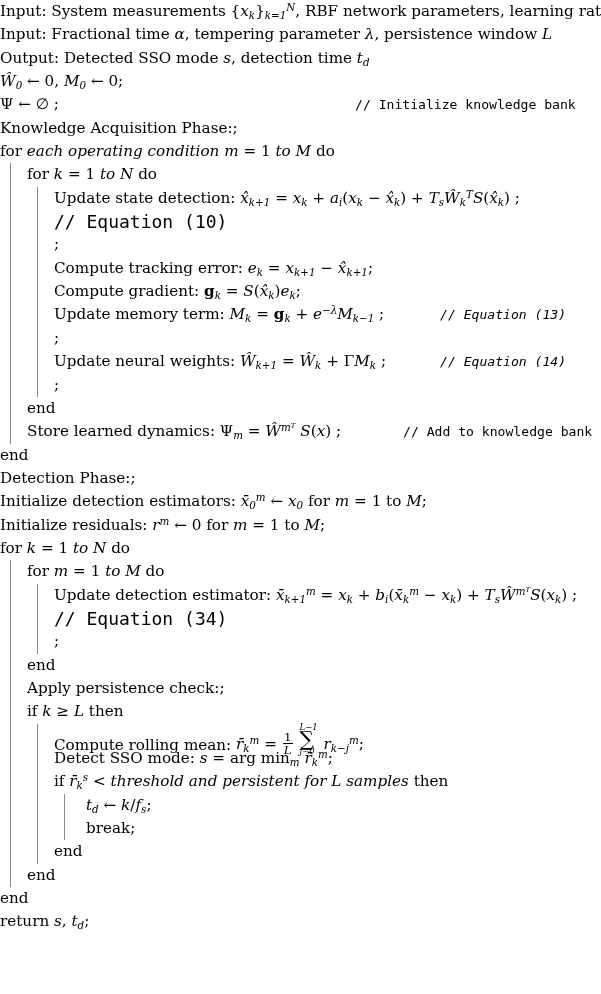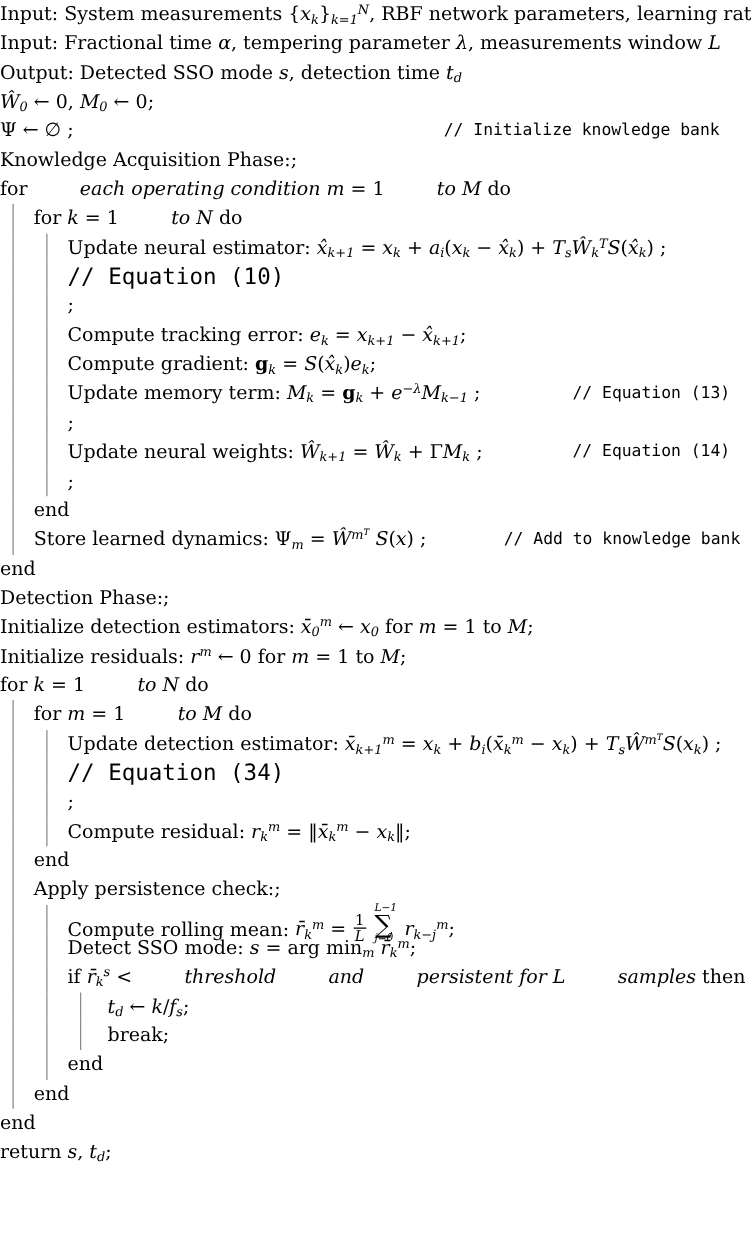--- a/index.html
+++ b/index.html
@@ -49,21 +49,20 @@
   .r2 { left: 37px; }
   .r3 { left: 64px; }
 
   .txt { display: inline; }
 
   b, .kw {
     font-weight: normal;
   }
   i, .it {
     font-style: italic;
-    margin-left: 37px;
   }
 
   
   .m {
     font-family: "DejaVu Serif", "Liberation Serif", serif;
     font-style: italic;
   }
   .mup {
     font-style: normal;
   }
@@ -85,21 +84,21 @@
     font-family: "DejaVu Sans Mono", "Liberation Mono", monospace;
     font-size: 13.1px;
     font-style: normal;
     font-weight: normal;
     letter-spacing: 0px;
     white-space: pre;
     top: 0;
     line-height: 23.35px;
   }
   .cmt-a { left: 355px; }
-  .cmt-b { left: 458px; }
+  .cmt-b { left: 440px; font-style: italic; }
   .cmt-c { left: 403px; }
   .cmt-inline {
     position: static;
     display: inline;
     font-family: "DejaVu Sans Mono", "Liberation Mono", monospace;
     font-size: 18px;
     font-style: normal;
     font-weight: normal;
     white-space: pre;
   }
@@ -141,21 +140,21 @@
     <b>Input:</b>
     <span class="txt">System measurements</span>
     <span class="m mup">{<span class="m">x</span><sub>k</sub>}<sub>k=1</sub><sup>N</sup></span><span>, RBF network parameters, learning rate</span>
     
   </div>
 
   <div class="line lvl0">
     <b>Input:</b>
     <span class="txt">Fractional time</span>
     <span class="m">α</span><span>, tempering parameter</span>
-    <span class="m">λ</span><span>, measurements window</span>
+    <span class="m">λ</span><span>, persistence window</span>
     <span class="m">L</span>
   </div>
 
   <div class="line lvl0">
     <b>Output:</b>
     <span class="txt">Detected SSO mode</span>
     <span class="m">s</span><span>, detection time</span>
     <span class="m">t<sub>d</sub></span>
   </div>
 
@@ -183,21 +182,21 @@
   <div class="line lvl1">
     <span class="rule r1"></span>
     <b>for</b>
     <span class="m">k <span class="mup">= 1</span> <b><i>to</i></b> N</span>
     <b>do</b>
   </div>
 
   <div class="line lvl2">
     <span class="rule r1"></span>
     <span class="rule r2"></span>
-    <span class="txt">Update neural estimator:</span>
+    <span class="txt">Update state detection:</span>
     <span class="m">x̂<sub>k+1</sub> <span class="mup">=</span> x<sub>k</sub> <span class="mup">+</span> a<sub>i</sub><span class="mup">(</span>x<sub>k</sub> <span class="mup">−</span> x̂<sub>k</sub><span class="mup">)</span> <span class="mup">+</span> T<sub>s</sub>Ŵ<sub>k</sub><sup>T</sup>S<span class="mup">(</span>x̂<sub>k</sub><span class="mup">)</span> <span class="mup">;</span></span>
   </div>
 
   <div class="line lvl2">
     <span class="rule r1"></span>
     <span class="rule r2"></span>
     <span class="cmt-inline">// Equation (10)</span>
   </div>
 
   <div class="line lvl2">
@@ -303,37 +302,37 @@
     <span class="rule r2"></span>
     <span class="cmt-inline">// Equation (34)</span>
   </div>
 
   <div class="line lvl2">
     <span class="rule r1"></span>
     <span class="rule r2"></span>
     <span>;</span>
   </div>
 
-  <div class="line lvl2">
-    <span class="rule r1"></span>
-    <span class="rule r2"></span>
-    <span class="txt">Compute residual:</span>
-    <span class="m">r<sub>k</sub><sup>m</sup> <span class="mup">= ‖</span>x̄<sub>k</sub><sup>m</sup> <span class="mup">−</span> x<sub>k</sub><span class="mup">‖;</span></span>
-  </div>
 
   <div class="line lvl1">
     <span class="rule r1"></span>
     <b>end</b>
   </div>
 
   <div class="line lvl1">
     <span class="rule r1"></span>
     <span class="txt">Apply persistence check:;</span>
   </div>
 
+  <div class="line lvl1">
+    <span class="rule r1"></span>
+    <b>if</b>
+    <span class="m">k <span class="mup">≥</span> L</span>
+    <b>then</b>
+  </div>
 
   <div class="line lvl2">
     <span class="rule r1"></span>
     <span class="rule r2"></span>
     <span class="txt">Compute rolling mean:</span>
     <span class="m">r̄<sub>k</sub><sup>m</sup> <span class="mup">=</span> <span class="frac"><span class="num mup">1</span><span class="den">L</span></span> <span class="sumop"><span class="slim">L−1</span><span class="sbody mup">∑</span><span class="slim">j=0</span></span> r<sub>k−j</sub><sup>m</sup><span class="mup">;</span></span>
   </div>
 
   <div class="line lvl2">
     <span class="rule r1"></span>

